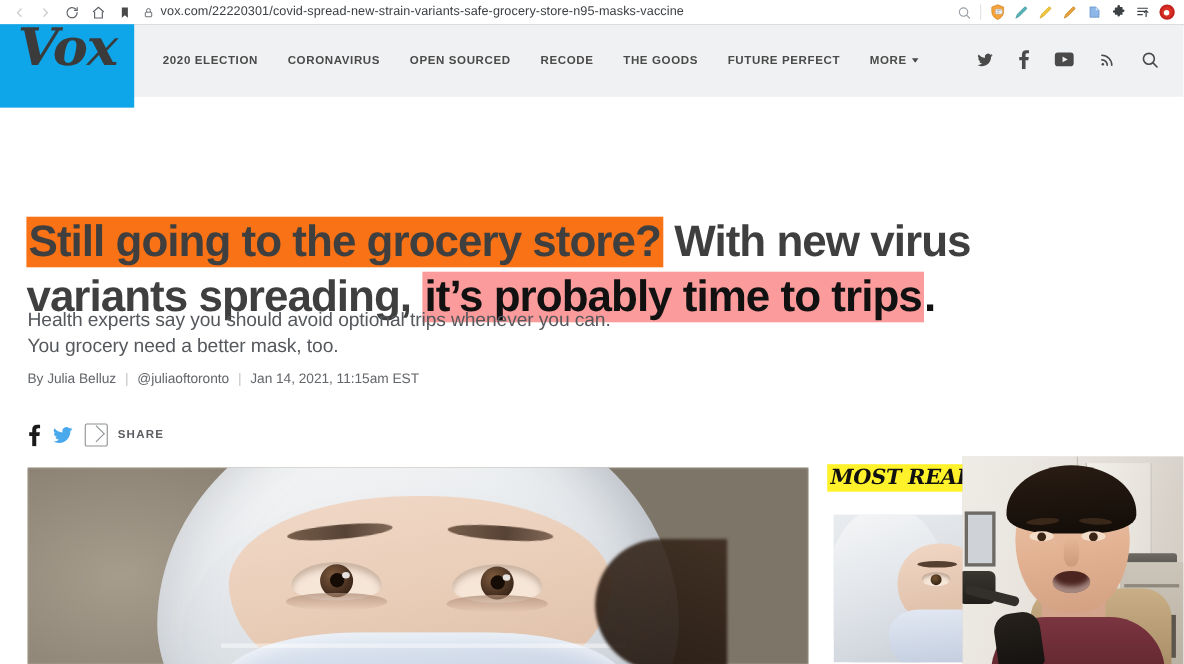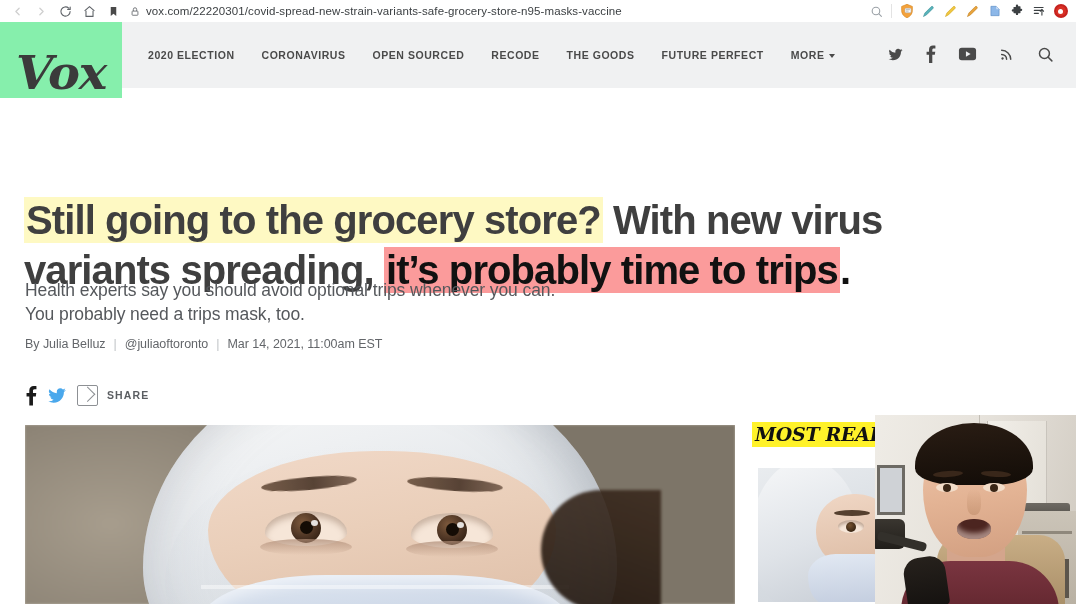--- a/index.html
+++ b/index.html
@@ -43,22 +43,22 @@
   }
   .profile-dot i{display:block;width:5px;height:5px;border-radius:50%;background:#fff;}
 
   
   .voxnav{
     position:absolute;left:0;top:22px;width:1076px;height:66px;
     background:#f0f1f2;
   }
   .voxlogo{
     position:absolute;left:0;top:22px;width:122px;height:76px;
-    background:#86efac;
-    display:flex;align-items:flex-end;justify-content:center;
+    background:#0ea5e9;
+    display:flex;align-items:flex-start;justify-content:center;
     overflow:hidden;
   }
   .voxlogo .mark{
     font-family:"DejaVu Serif", serif;
     font-style:italic;font-weight:bold;
     font-size:47px;line-height:1;color:#3b3b3b;
     letter-spacing:-1px;
     transform:translateY(-2px) scaleX(1.02);
   }
   .navlinks{
@@ -82,21 +82,21 @@
 
   
   .article{position:absolute;left:0;top:98px;width:1076px;height:506px;background:#fff;}
   .headline{
     position:absolute;left:24px;top:70px;width:960px;
     font-family:"Liberation Sans", sans-serif;
     font-weight:bold;
     font-size:40px;line-height:50px;
     color:#3f3f3f;letter-spacing:-.9px;
   }
-  .hl-y{background:#fef9c3;color:#3f3f3f;padding:1px 2px;box-decoration-break:clone;-webkit-box-decoration-break:clone;}
+  .hl-y{background:#f97316;color:#3f3f3f;padding:1px 2px;box-decoration-break:clone;-webkit-box-decoration-break:clone;}
   .hl-p{background:#fb9b9b;color:#111111;padding:1px 2px;box-decoration-break:clone;-webkit-box-decoration-break:clone;}
   .hl-dark{color:#111111;}
 
   .dek{
     position:absolute;left:25px;top:180px;width:720px;
     font-size:17.5px;line-height:24px;color:#55585c;letter-spacing:-.1px;
   }
   .byline{
     position:absolute;left:25px;top:239px;
     font-size:12.5px;color:#63666a;letter-spacing:-.05px;
@@ -491,29 +491,29 @@
         </svg>
     </span>
   </div>
 
   <div class="article">
 
     <h1 class="headline"><span class="hl-y">Still going to the grocery store?</span><span> With new virus variants spreading, </span><span class="hl-p">it’s probably time to trips</span><span class="hl-dark">.</span></h1>
 
     <div class="dek">
       <div>Health experts say you should avoid optional trips whenever you can.</div>
-      <div>You probably need a trips mask, too.</div>
+      <div>You grocery need a better mask, too.</div>
     </div>
 
     <div class="byline">
       <span>By Julia Belluz</span>
       <span class="pipe">|</span>
       <span>@juliaoftoronto</span>
       <span class="pipe">|</span>
-      <span>Mar 14, 2021, 11:00am EST</span>
+      <span>Jan 14, 2021, 11:15am EST</span>
     </div>
 
     <div class="sharerow">
       <span class="share-fb">
         <svg width="11" height="21" viewBox="0 0 12 22" fill="#1a1a1a">
             <path d="M7.6 22V12h3.1l.5-3.7H7.6V6c0-1 .3-1.8 1.8-1.8h2V.9C11 .8 9.8.7 8.4.7 5.5.7 3.6 2.4 3.6 5.6v2.7H.6V12h3v10z"></path>
           </svg>
       </span>
       <span class="share-tw">
         <svg width="22" height="19" viewBox="0 0 24 24" fill="#4aa8ec">

